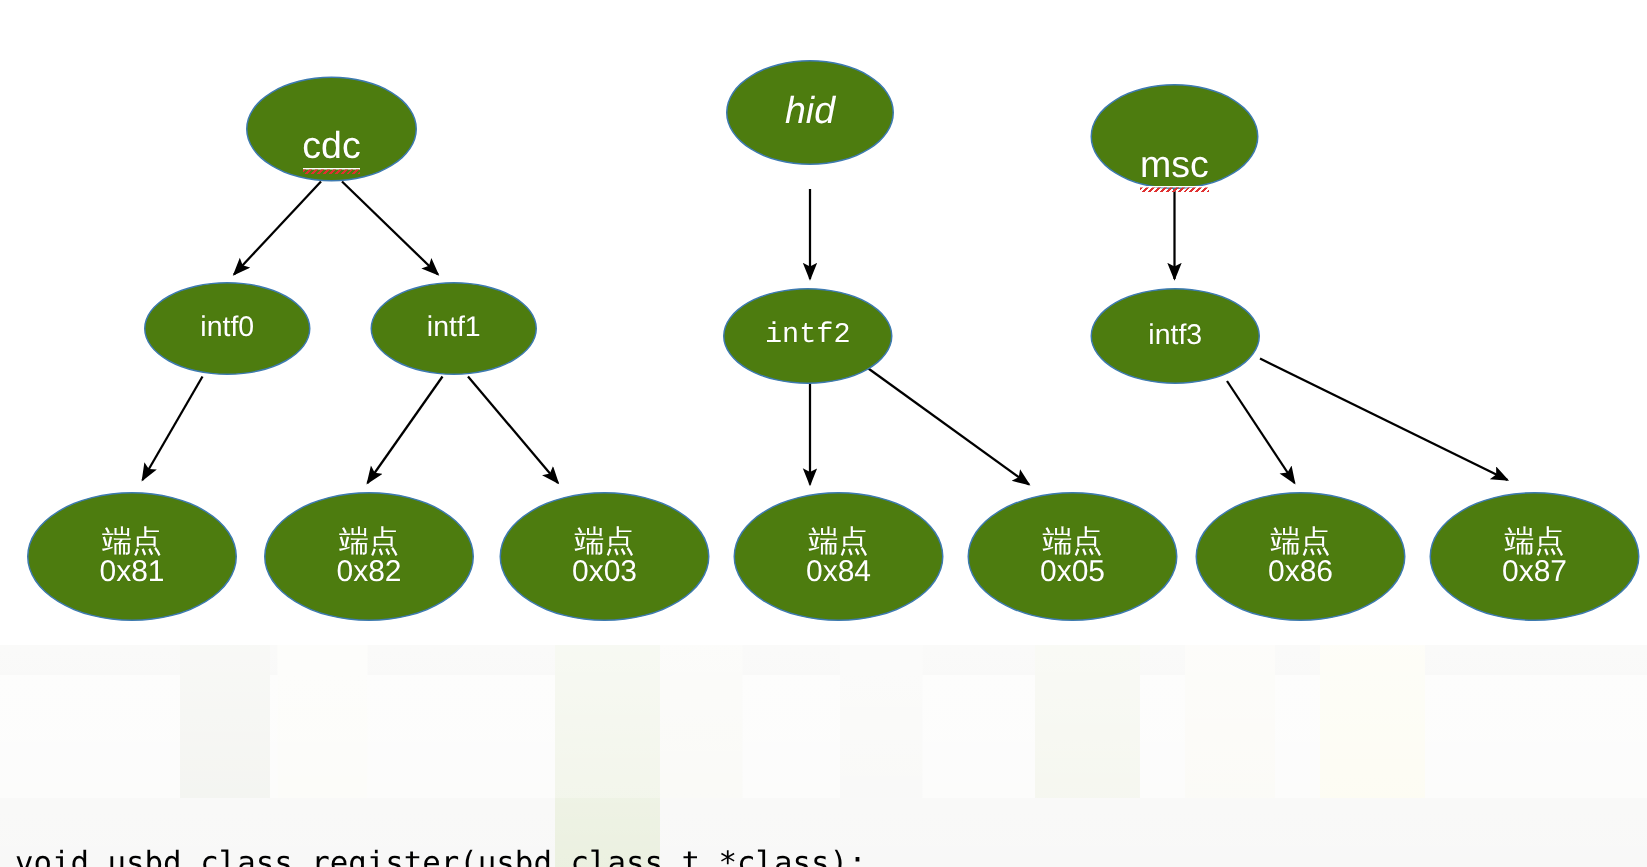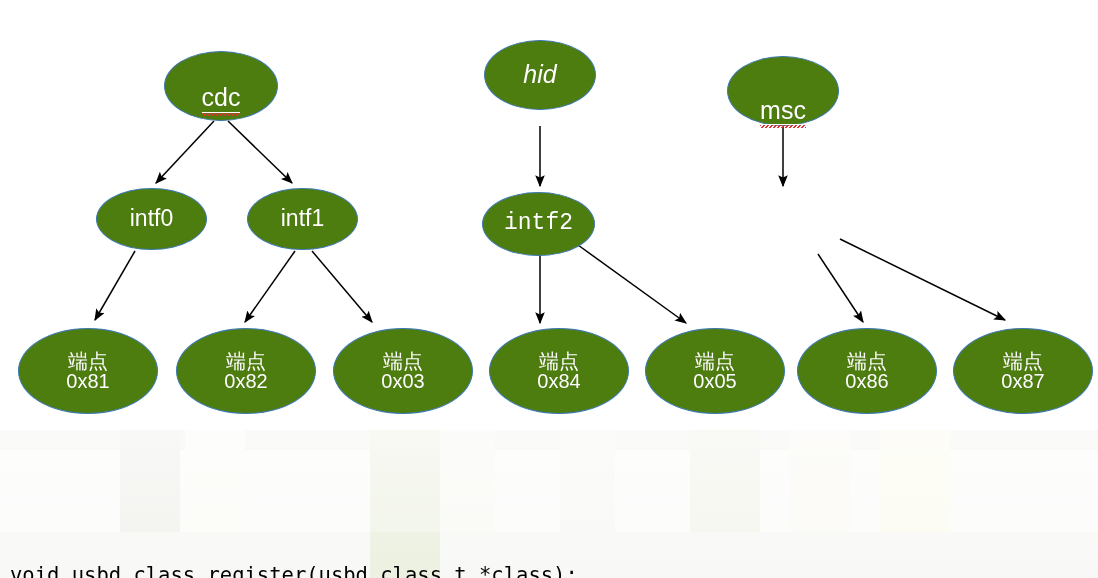--- a/index.html
+++ b/index.html
@@ -49,21 +49,21 @@
     z-index: 3;
   }
   .node .lbl {
     color: #ffffff;
     line-height: 1.02;
     white-space: pre-line;
     text-shadow: 0 0 1px rgba(0,0,0,.12);
   }
 
   .node.class-node .lbl { font-size: 25px; }
-  .node.intf-node  .lbl { font-size: 23px; }
+  .node.intf-node  .lbl { font-size: 19px; }
   .node.ep-node    .lbl { font-size: 20px; }
 
   
   .spell {
     position: relative;
     display: inline-block;
     border-bottom: 1.5px solid #ffffff;
     padding-bottom: 1px;
   }
   .spell::after {
@@ -176,20 +176,23 @@
   </div>
 
   <div class="node intf-node" style="left:247px;top:188px;width:111px;height:62px;">
     <span class="lbl">intf1</span>
   </div>
 
   <div class="node intf-node" style="left:482px;top:192px;width:113px;height:64px;font-family:Liberation Mono, monospace;">
     <span class="lbl">intf2</span>
   </div>
 
+  <div class="node intf-node" style="left:727px;top:192px;width:113px;height:64px;">
+    <span class="lbl">intf3</span>
+  </div>
 
   <div class="node ep-node" style="left:18px;top:328px;width:140px;height:86px;">
     <span class="lbl">端点
 0x81</span>
   </div>
 
   <div class="node ep-node" style="left:176px;top:328px;width:140px;height:86px;">
     <span class="lbl">端点
 0x82</span>
   </div>

